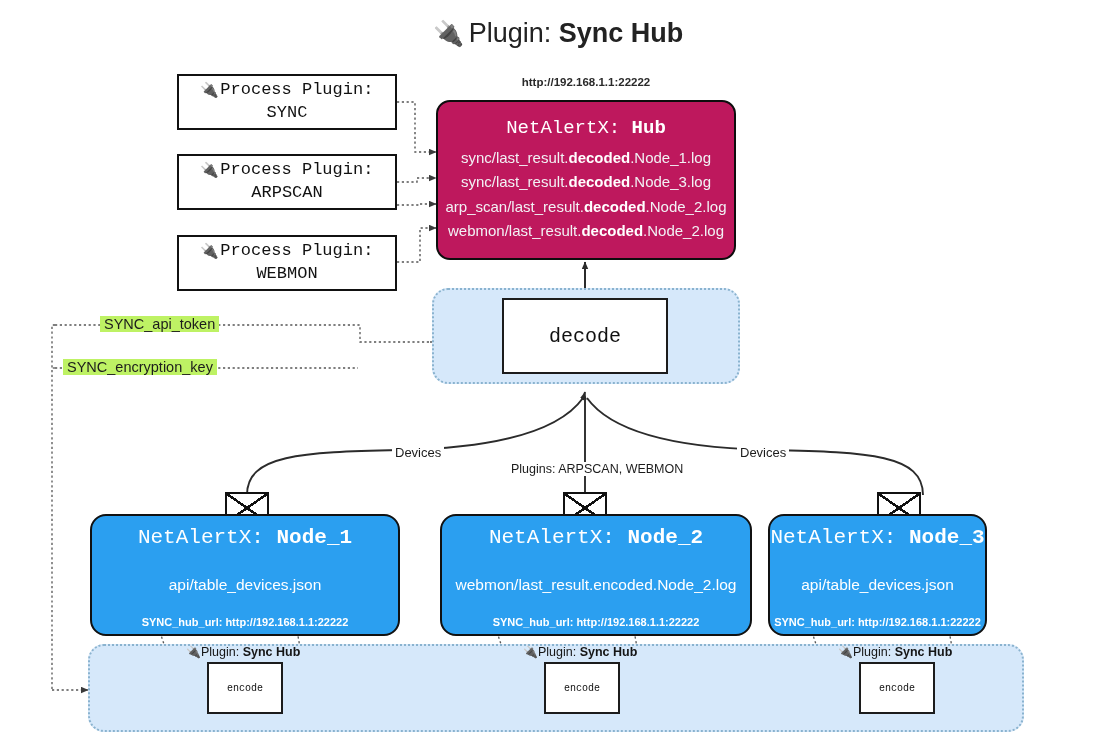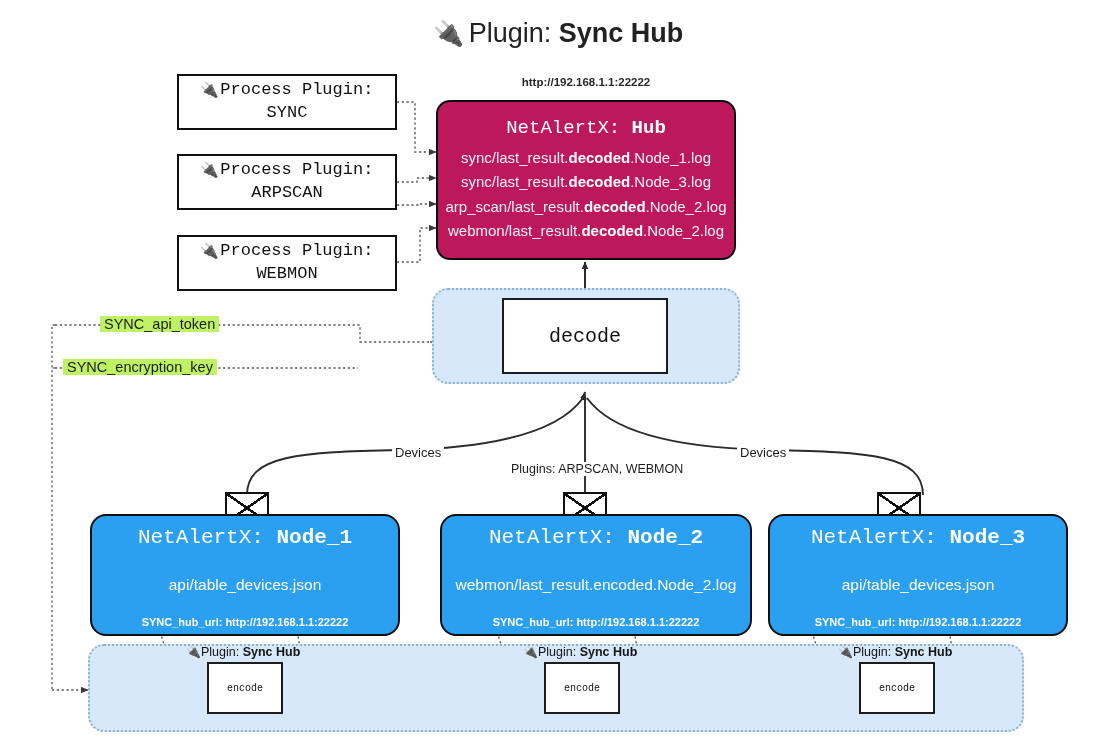--- a/index.html
+++ b/index.html
@@ -332,21 +332,21 @@
   </div>
 
   <div class="box node" style="left:440px; top:514px; width:312px; height:122px;">
     <div class="node-title"><span>NetAlertX: </span><b>Node_2</b></div>
     <div class="node-lines">
       <div class="node-line">webmon/last_result.encoded.Node_2.log</div>
     </div>
     <div class="node-foot">SYNC_hub_url: http://192.168.1.1:22222</div>
   </div>
 
-  <div class="box node" style="left:768px; top:514px; width:300px; height:122px;">
+  <div class="box node" style="left:768px; top:514px; width:219px; height:122px;">
     <div class="node-title"><span>NetAlertX: </span><b>Node_3</b></div>
     <div class="node-lines">
       <div class="node-line">api/table_devices.json</div>
     </div>
     <div class="node-foot">SYNC_hub_url: http://192.168.1.1:22222</div>
   </div>
 
   <div class="pool" style="left:88px; top:644px; width:936px; height:88px;"></div>
 
   <div class="plugin-tag" style="left:186px; top:645px;"><span class="plug-small">🔌</span><span>Plugin: </span><b>Sync Hub</b></div>

